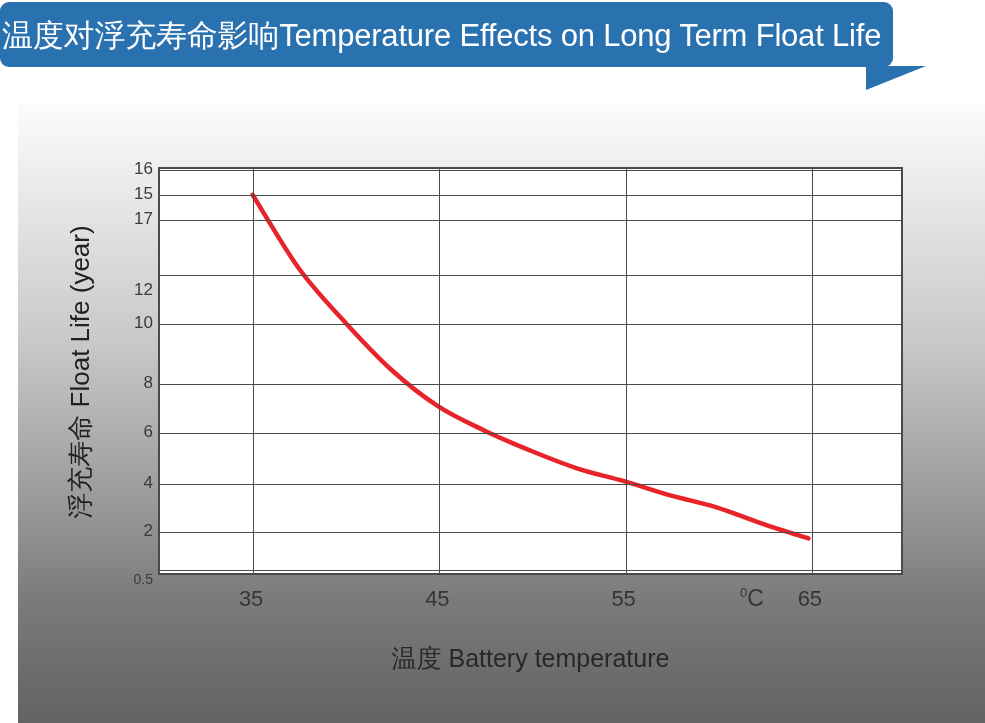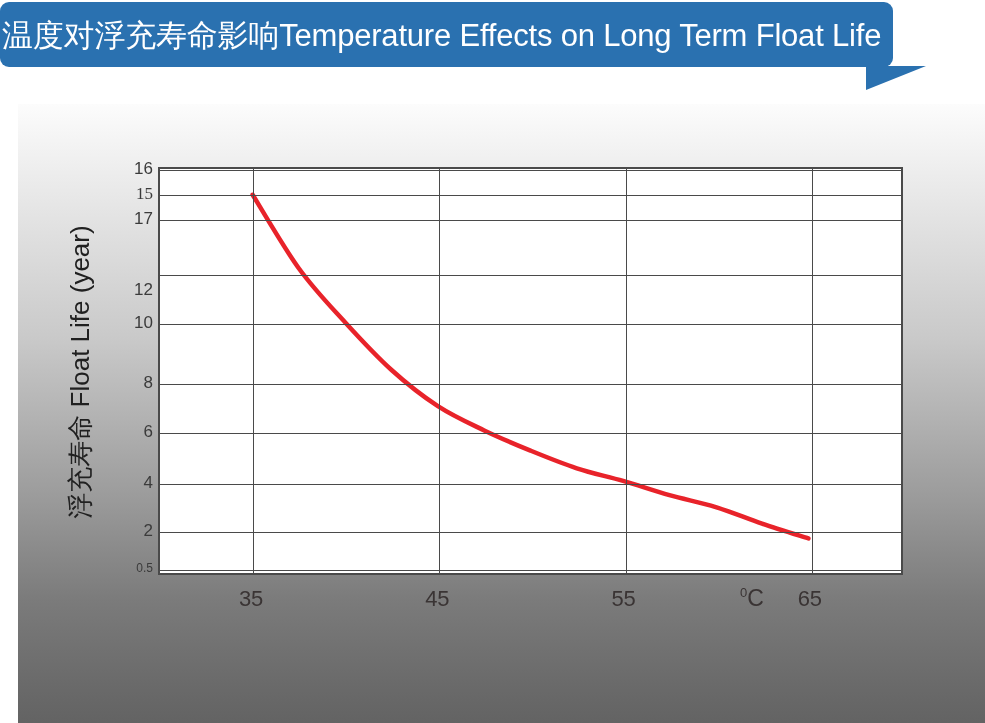--- a/index.html
+++ b/index.html
@@ -184,29 +184,29 @@
     <span id="banner-title">温度对浮充寿命影响Temperature Effects on Long Term Float Life</span>
   </div>
   <div id="banner-tail"></div>
 </div>
 
 <div id="chart-panel">
 
   <div id="ylabel">浮充寿命  Float Life (year)</div>
 
   <div id="ytick-layer">
-      <div class="ytick" style="top: 401px; font-size: 12px; margin-left: 48px;">0.5</div>
+      <div class="ytick" style="top: 412px; font-size: 14px; margin-left: 48px;">0.5</div>
       <div class="ytick" style="top: 363px;">2</div>
       <div class="ytick" style="top: 315px;">4</div>
       <div class="ytick" style="top: 264px;">6</div>
       <div class="ytick" style="top: 215px;">8</div>
       <div class="ytick" style="top: 155px;">10</div>
       <div class="ytick" style="top: 122px; text-align: center;">12</div>
       <div class="ytick" style="top: 51px;">17</div>
-      <div class="ytick" style="top: 26px; font-family: Liberation Serif, serif;">15</div>
+      <div class="ytick" style="top: 26px;">15</div>
       <div class="ytick" style="top: 1px;">16</div>
     </div>
 
   <div id="plot">
     <svg id="curve-svg" viewBox="0 0 745 408" preserveAspectRatio="none">
       <path id="curve-path" fill="none" stroke="#E8232A" stroke-width="4.5" stroke-linecap="round" stroke-linejoin="round" vector-effect="non-scaling-stroke" d="M 93.13 26.00 C 100.89 38.42, 124.17 79.00, 139.69 100.50 C 155.21 122.00, 170.73 137.92, 186.25 155.00 C 201.77 172.08, 217.29 188.92, 232.81 203.00 C 248.33 217.08, 263.85 229.33, 279.38 239.50 C 294.90 249.67, 310.42 256.52, 325.94 264.00 C 341.46 271.48, 356.98 278.02, 372.50 284.40 C 388.02 290.77, 403.54 297.15, 419.06 302.25 C 434.58 307.35, 450.10 310.48, 465.63 315.00 C 481.15 319.52, 496.67 325.00, 512.19 329.40 C 527.71 333.80, 543.23 336.60, 558.75 341.40 C 574.27 346.20, 589.79 352.91, 605.31 358.20 C 620.83 363.49, 644.11 370.64, 651.88 373.13"></path>
     </svg>
   <div class="gridline-h" style="top: 1px;"></div>
       <div class="gridline-h" style="top: 26px;"></div>
       <div class="gridline-h" style="top: 51px;"></div>
@@ -224,13 +224,14 @@
     </div>
 
   <div id="xtick-layer">
       <div class="xtick" style="left: 93.125px;">35</div>
       <div class="xtick" style="left: 279.375px;">45</div>
       <div class="xtick" style="left: 465.625px;">55</div>
       <div class="xtick" style="left: 651.875px;">65</div>
     </div>
   <div id="unit-label"><sup>0</sup><span>C</span></div>
 
+  <div id="xlabel">温度  Battery temperature</div>
 </div>
 
 </body></html>

